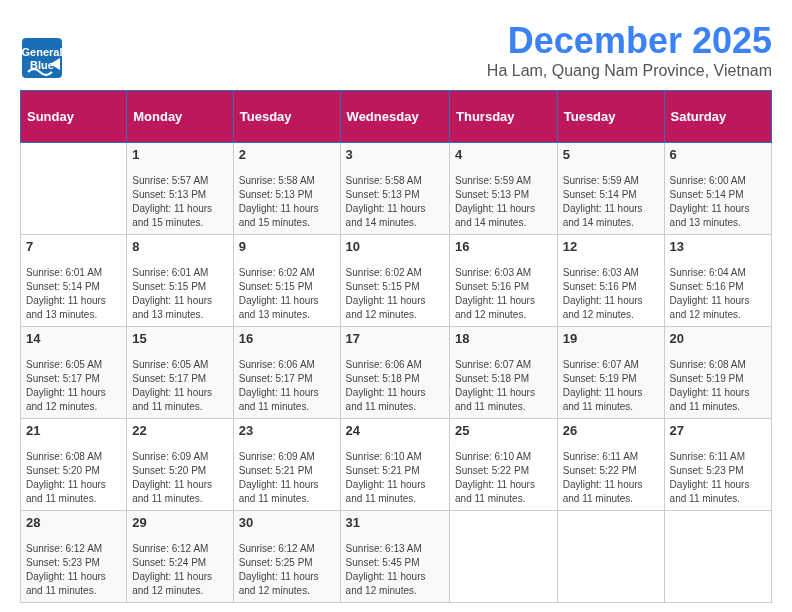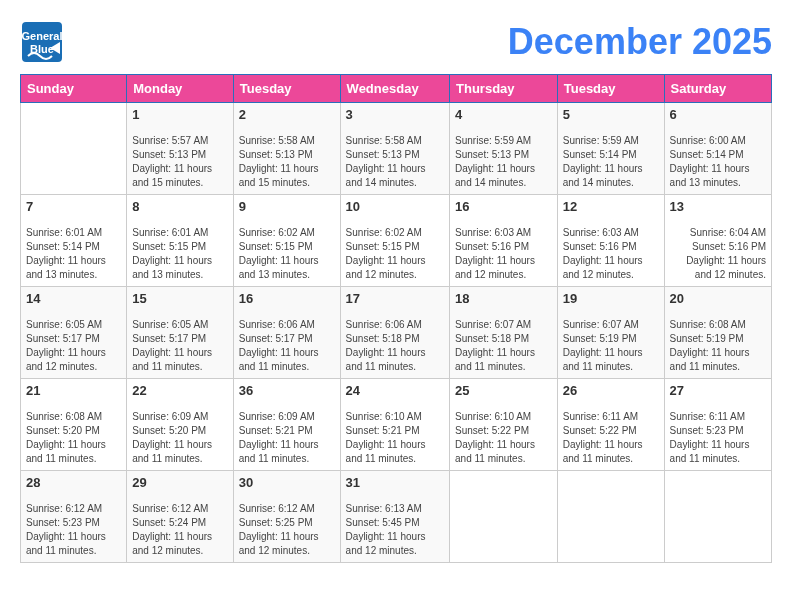--- a/index.html
+++ b/index.html
@@ -5,21 +5,21 @@
     * { box-sizing: border-box; margin: 0; padding: 0; }
     body {
       font-family: Arial, sans-serif;
       background: #fff;
       width: 792px;
       min-height: 612px;
       padding: 20px;
     }
     .header {
       display: flex;
-      align-items: center;
+      align-items: flex-end;
       justify-content: space-between;
       margin-bottom: 10px;
     }
     .title-block {
       text-align: right;
     }
     .month-title {
       font-size: 36px;
       font-weight: bold;
       color: #3b82f6;
@@ -27,24 +27,24 @@
     .subtitle {
       font-size: 16px;
       color: #555;
     }
     table {
       width: 100%;
       border-collapse: collapse;
       font-size: 11px;
     }
     thead tr th {
-      background-color: #ec4899;
+      background-color: #be185d;
       color: #fff;
       text-align: left;
-      padding: 6px 6px;
+      padding: 18px 6px;
       font-size: 13px;
       font-weight: bold;
       border: 1px solid #2a6ebb;
     }
     tbody tr td {
       border: 1px solid #ccc;
       vertical-align: top;
       padding: 4px 5px;
       width: 113px;
       min-height: 80px;
@@ -90,20 +90,21 @@
       <rect x="2" y="2" width="40" height="40" rx="4" fill="#1a6eb5"></rect>
       <text x="22" y="20" text-anchor="middle" fill="white" font-size="11" font-weight="bold" font-family="Arial">General</text>
       <text x="22" y="33" text-anchor="middle" fill="white" font-size="11" font-weight="bold" font-family="Arial">Blue</text>
 
       <path d="M8 36 Q14 30 20 36 Q26 42 32 36" stroke="white" fill="none" stroke-width="2"></path>
       <polygon points="30,28 40,22 40,34" fill="white"></polygon>
     </svg>
   </div>
   <div class="title-block">
     <div class="month-title">December 2025</div>
+    <div class="subtitle">Ha Lam, Quang Nam Province, Vietnam</div>
   </div>
 </div>
 
 <table>
   <thead>
     <tr>
     <th>Sunday</th>
         <th>Monday</th>
         <th>Tuesday</th>
         <th>Wednesday</th>
@@ -196,21 +197,21 @@
         </td>
         <td>
           <span class="day-number">12</span>
           <div class="day-info" style="white-space: pre-line;">Sunrise: 6:03 AM
 Sunset: 5:16 PM
 Daylight: 11 hours
 and 12 minutes.</div>
         </td>
         <td>
           <span class="day-number">13</span>
-          <div class="day-info" style="white-space: pre-line; text-align: right;">Sunrise: 6:04 AM
+          <div class="day-info" style="white-space: pre-line;">Sunrise: 6:04 AM
 Sunset: 5:16 PM
 Daylight: 11 hours
 and 12 minutes.</div>
         </td>
       </tr>
       <tr>
         <td>
           <span class="day-number">14</span>
           <div class="day-info" style="white-space: pre-line;">Sunrise: 6:05 AM
 Sunset: 5:17 PM
@@ -269,21 +270,21 @@
 and 11 minutes.</div>
         </td>
         <td>
           <span class="day-number">22</span>
           <div class="day-info" style="white-space: pre-line;">Sunrise: 6:09 AM
 Sunset: 5:20 PM
 Daylight: 11 hours
 and 11 minutes.</div>
         </td>
         <td>
-          <span class="day-number">36</span>
+          <span class="day-number">23</span>
           <div class="day-info" style="white-space: pre-line;">Sunrise: 6:09 AM
 Sunset: 5:21 PM
 Daylight: 11 hours
 and 11 minutes.</div>
         </td>
         <td>
           <span class="day-number">24</span>
           <div class="day-info" style="white-space: pre-line;">Sunrise: 6:10 AM
 Sunset: 5:21 PM
 Daylight: 11 hours

